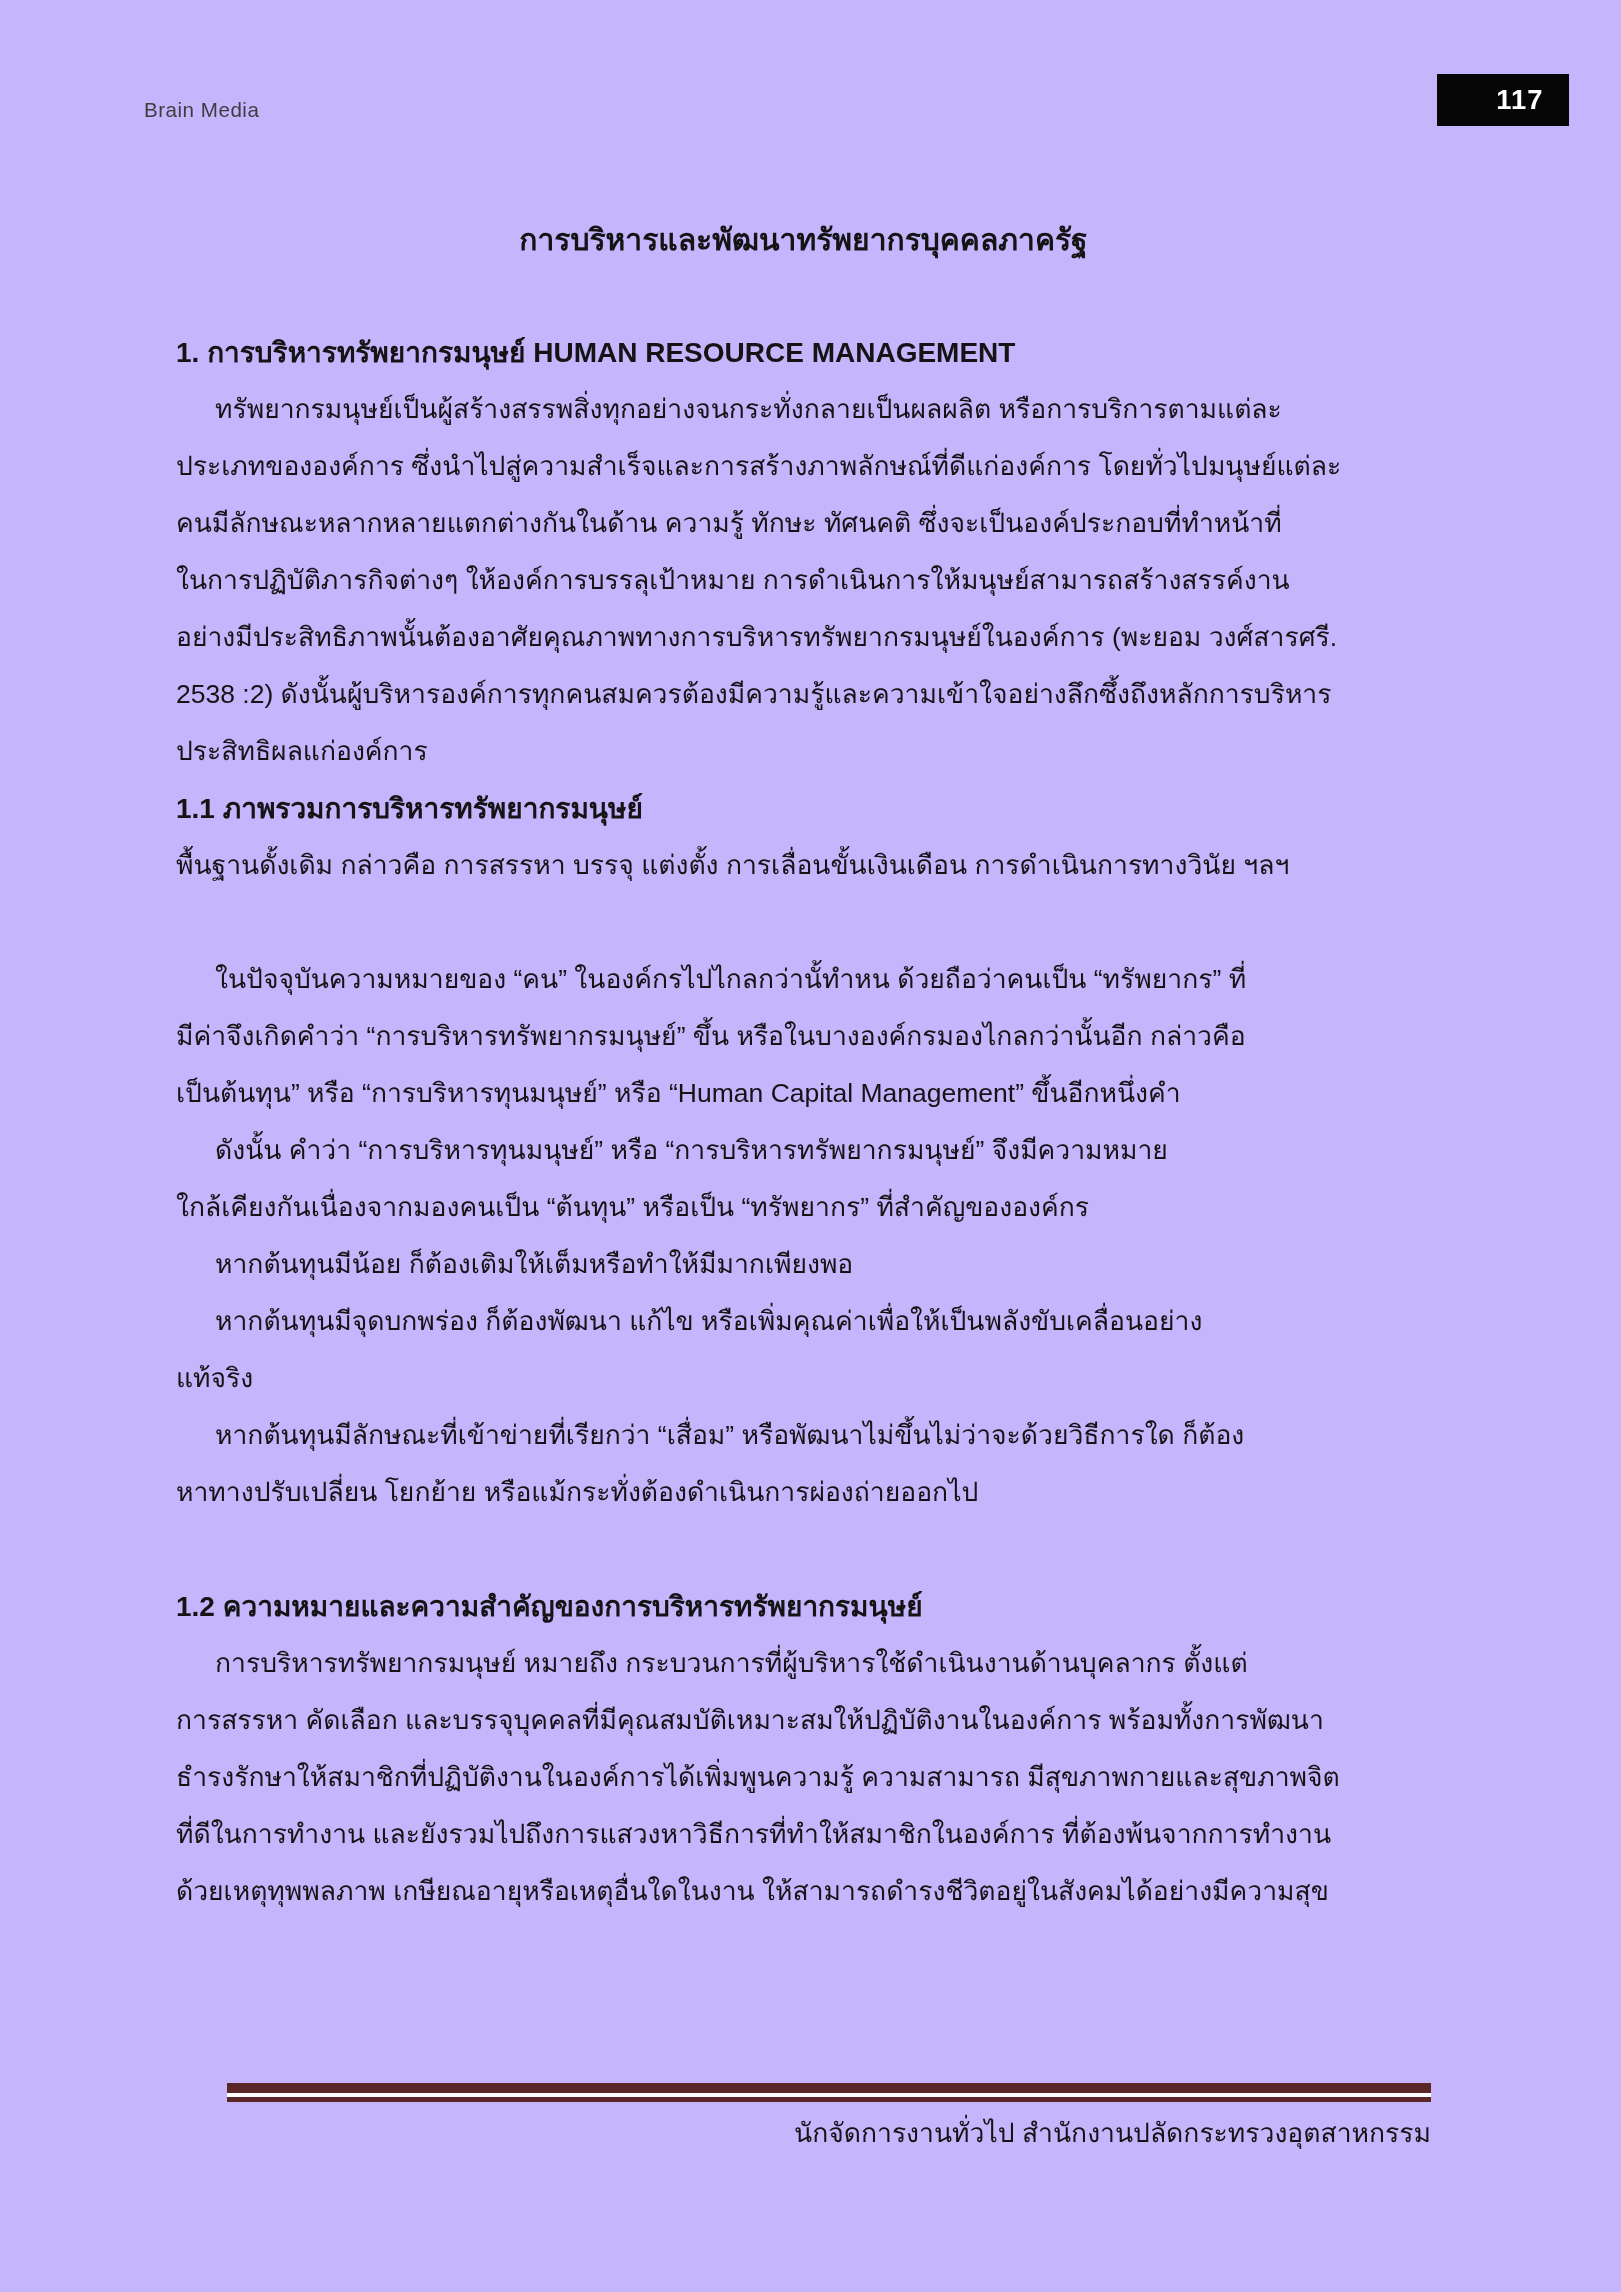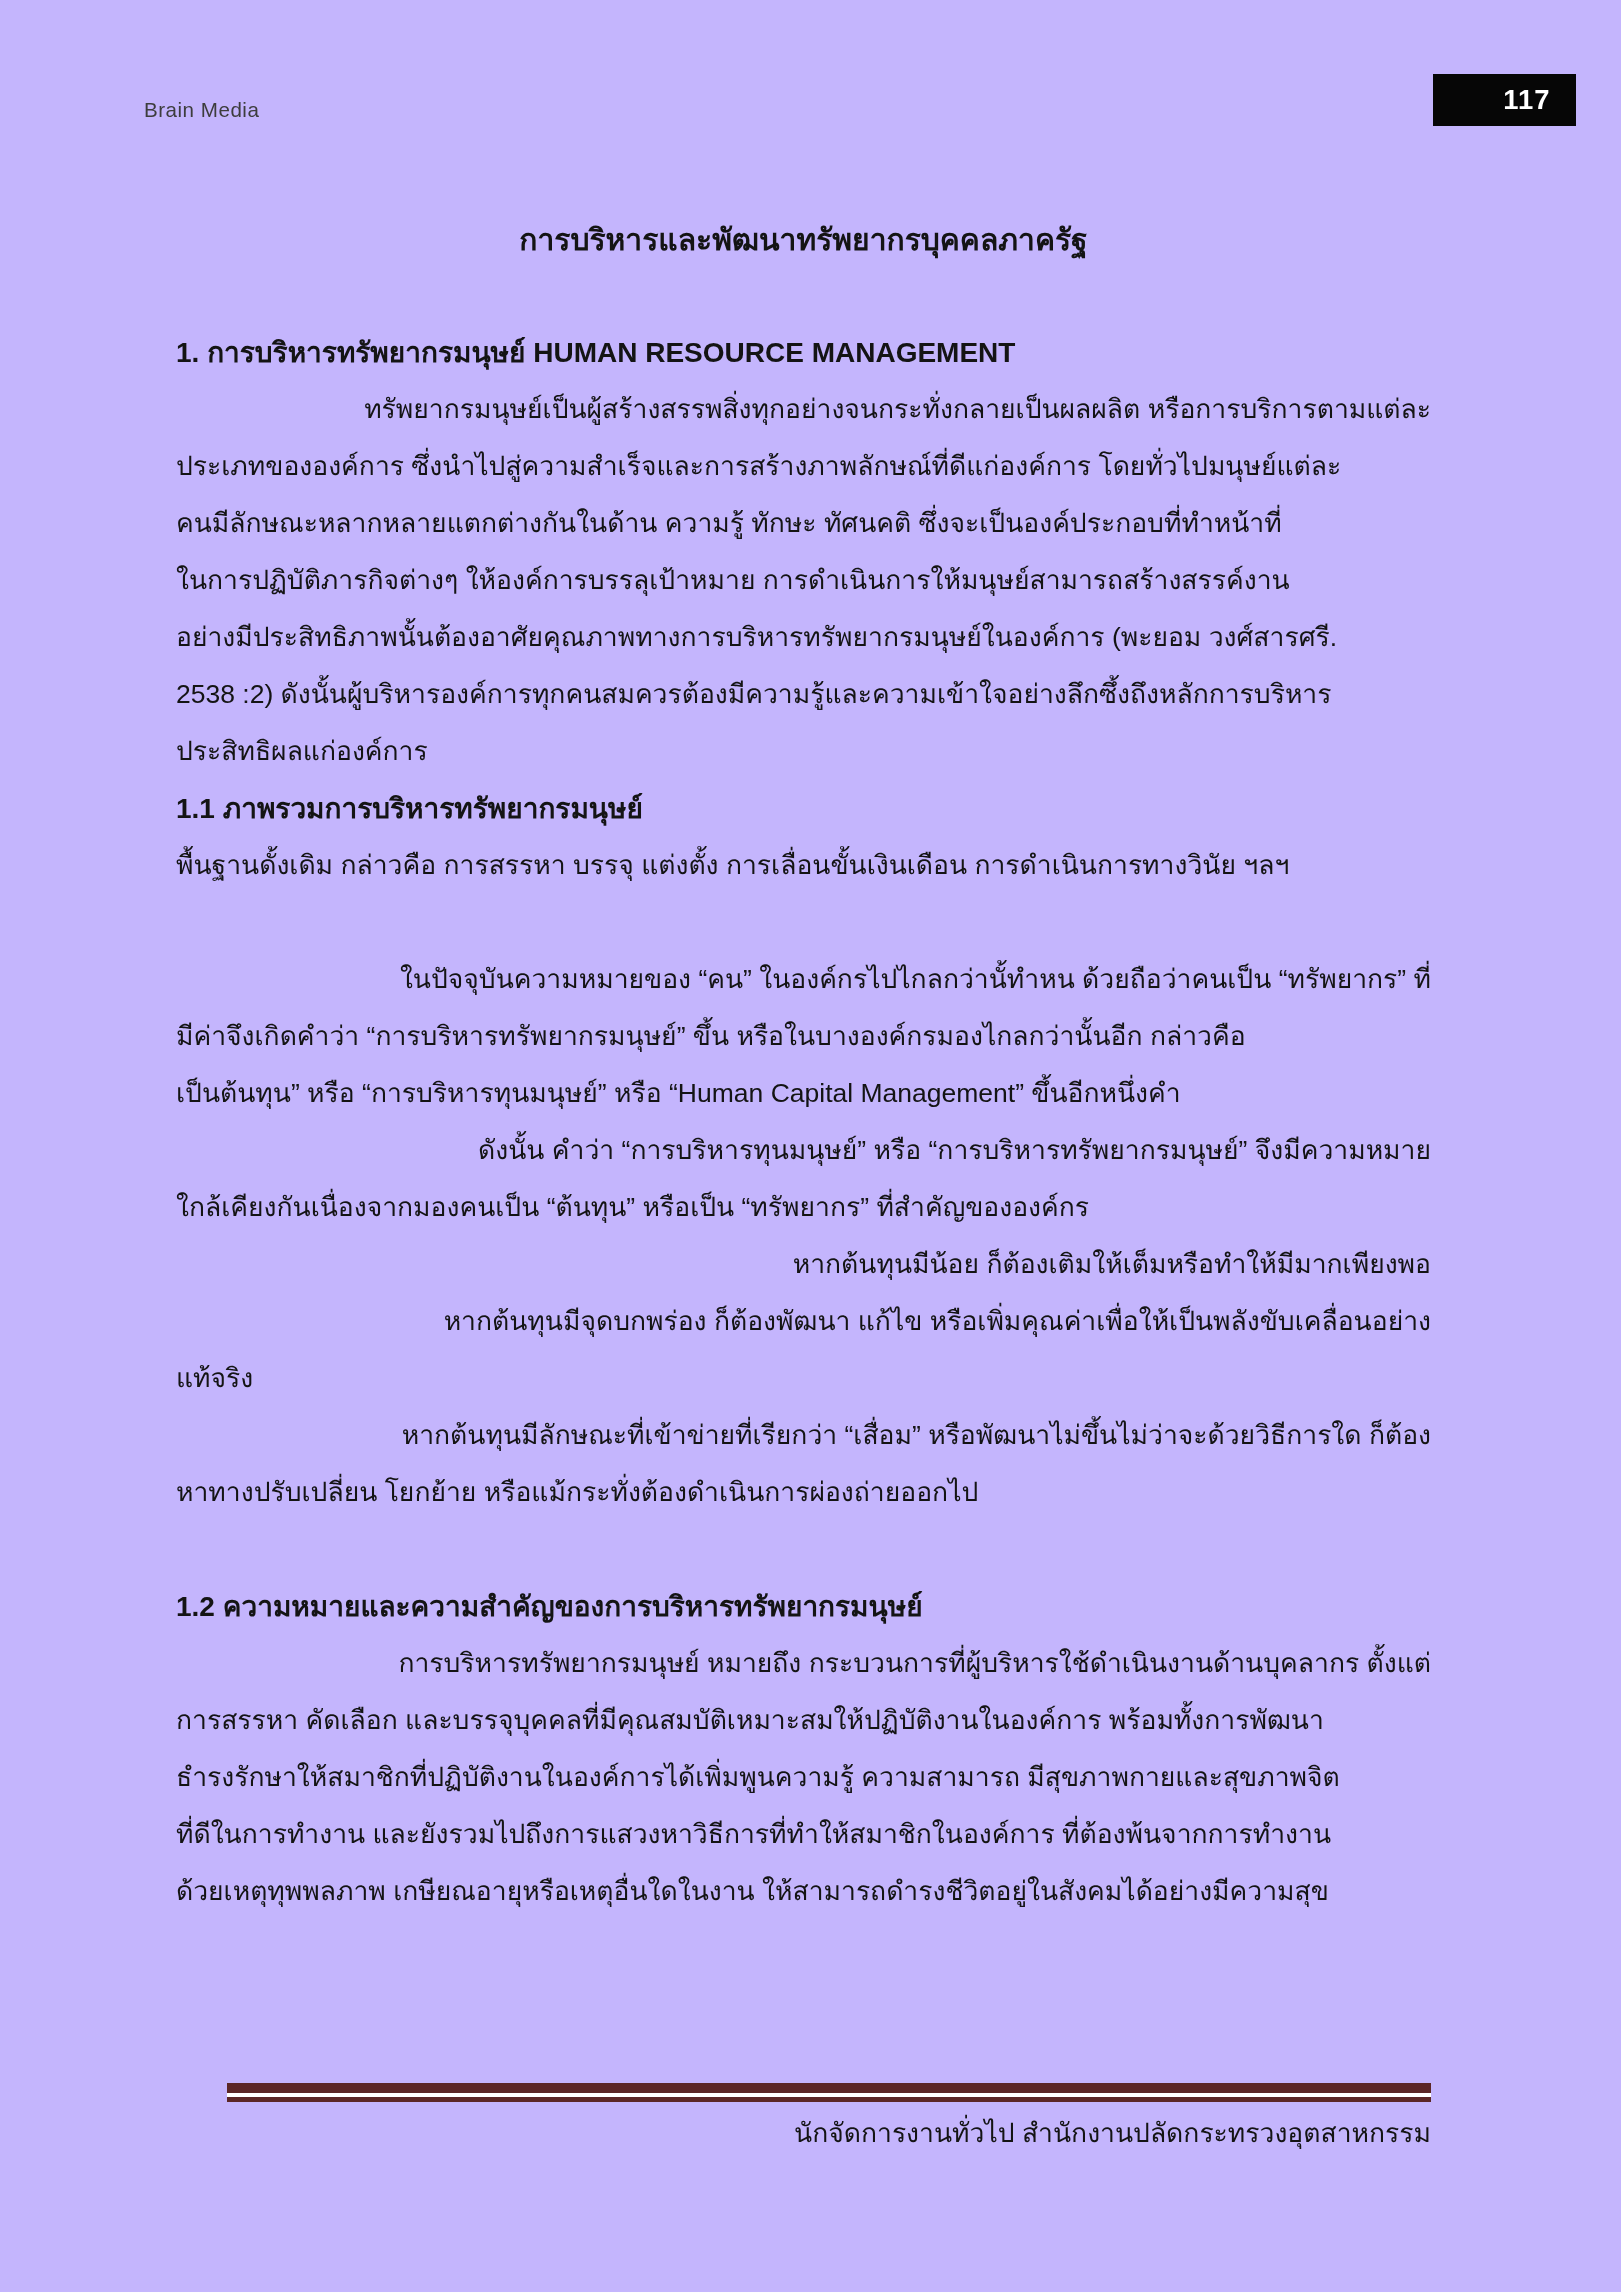--- a/index.html
+++ b/index.html
@@ -18,23 +18,23 @@
   .brand {
     position: absolute;
     left: 144px;
     top: 98px;
     font-size: 20.6px;
     color: #3d3d3d;
     letter-spacing: 0.5px;
   }
   .page-number-box {
     position: absolute;
-    right: 45px;
+    right: 52px;
     top: 74px;
-    width: 143px;
+    width: 132px;
     height: 52px;
     background: var(--pagenum-bg, #060606);
     display: flex;
     align-items: center;
     justify-content: flex-end;
     box-sizing: border-box;
     padding-right: 25.5px;
   }
   .page-number-box .num {
     color: #ffffff;
@@ -62,21 +62,21 @@
     font-weight: bold;
     line-height: 57px;
     white-space: nowrap;
   }
   .paragraph { margin: 0; }
   .line {
     font-size: 26.5px;
     line-height: 57px;
     white-space: nowrap;
   }
-  .line.indent { padding-left: 39px; text-align: right; }
+  .line.indent { padding-left: 39px; }
   .spacer { height: 57px; }
   
   .footer-rule {
     position: absolute;
     left: 227px;
     right: 190px;
     top: 2083px;
   }
   .footer-rule .bar-thick { height: 9.8px; background: var(--rule, #5b2626); }
   .footer-rule .bar-gap   { height: 3.9px; background: #ffffff; }

